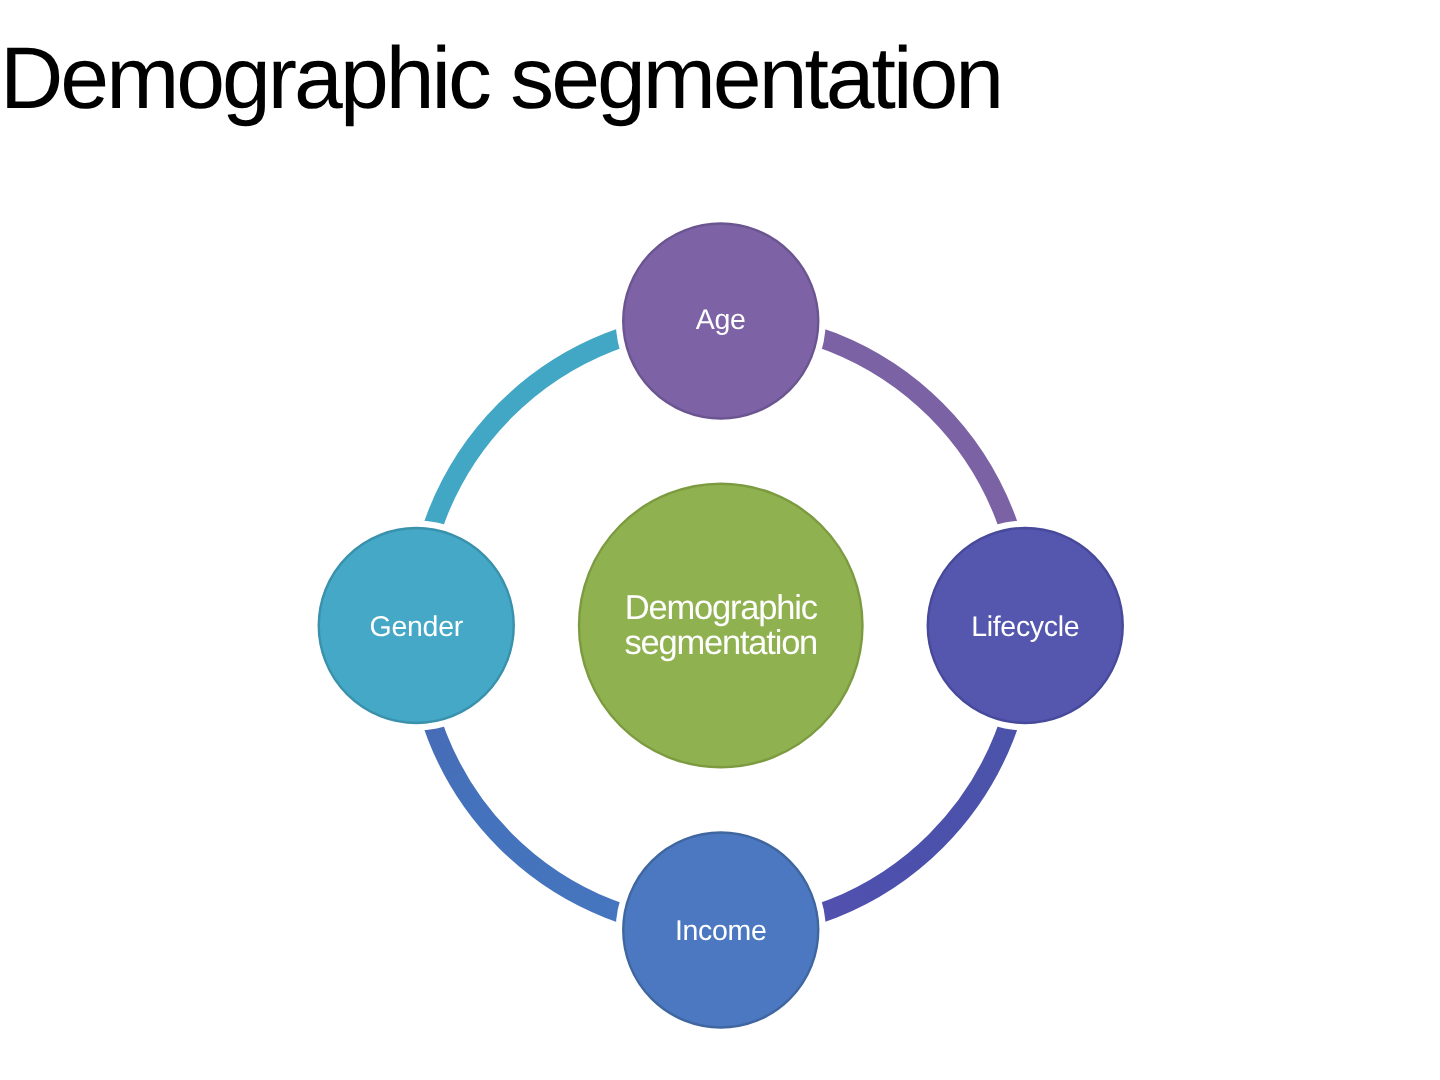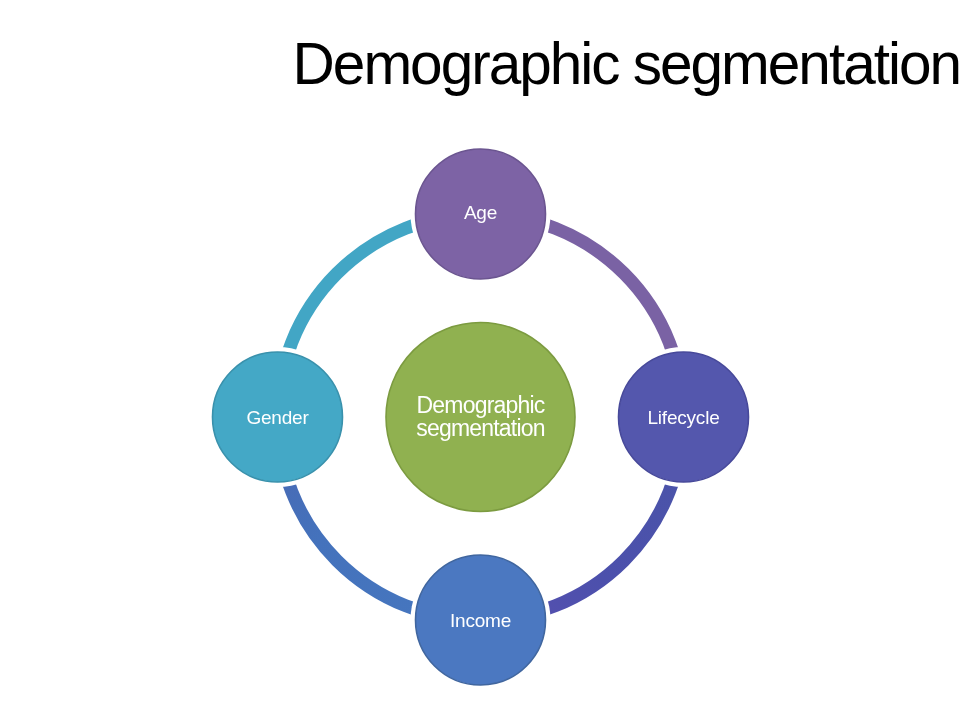--- a/index.html
+++ b/index.html
@@ -1,18 +1,18 @@
 <!DOCTYPE html>
 <html><head>
 <meta charset="utf-8">
 <style>
   html,body{margin:0;padding:0;background:#ffffff;}
   body{width:960px;height:720px;overflow:hidden;font-family:"Liberation Sans",sans-serif;}
   .title{
-    position:absolute;left:0;top:31px;width:960px;text-align:right;
+    position:absolute;left:0;top:20px;width:960px;text-align:left;
     font-size:58.5px;letter-spacing:-2.0px;color:#000000;line-height:66px;
   }
 </style>
 </head>
 <body>
 <div class="title">Demographic segmentation</div>
 <svg width="960" height="720" viewBox="0 0 960 720" style="position:absolute;left:0;top:0">
   <defs>
     <linearGradient id="br" gradientUnits="userSpaceOnUse" x1="683.5" y1="417" x2="480.5" y2="620">
       <stop offset="0" stop-color="#4A55A8"></stop>

